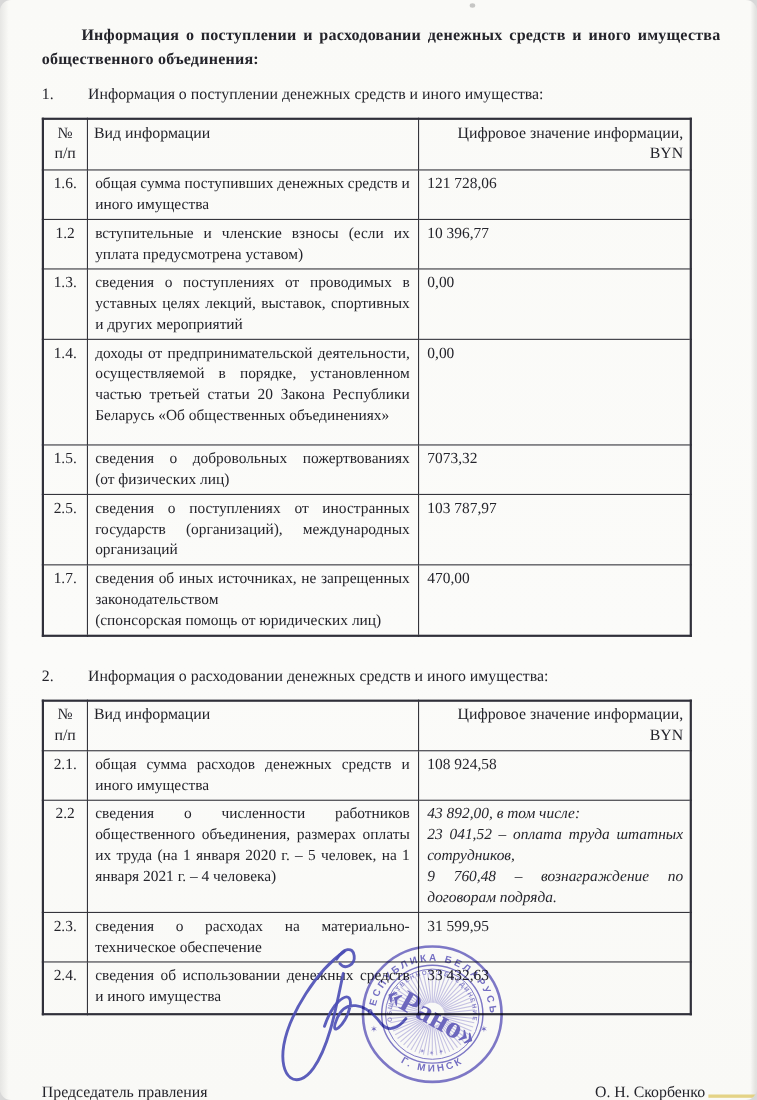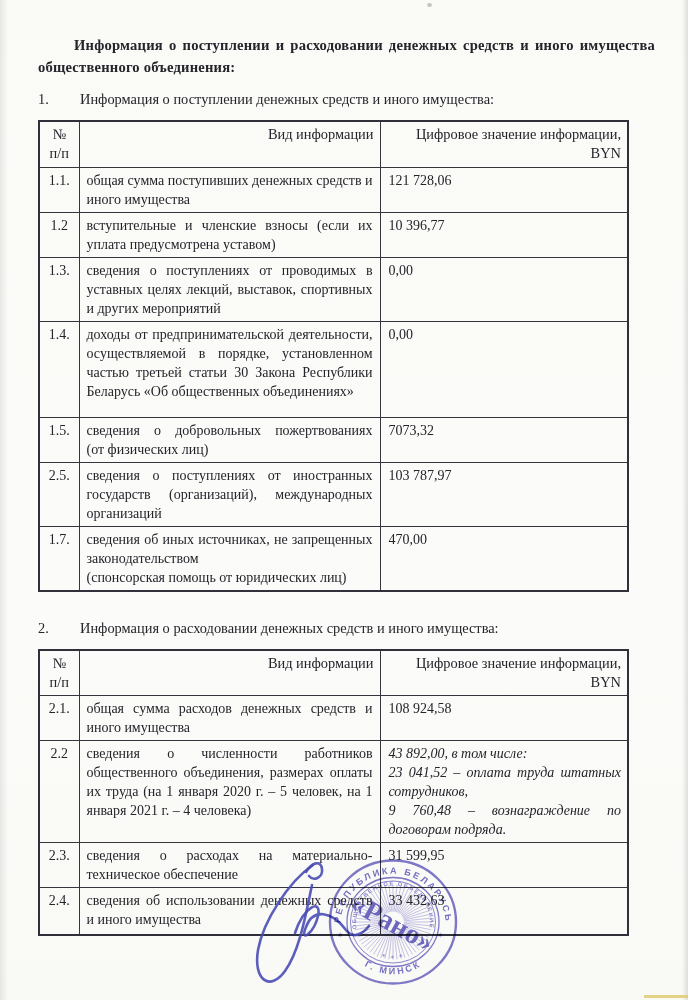--- a/index.html
+++ b/index.html
@@ -4,22 +4,23 @@
 <style>
   html,body{margin:0;padding:0;background:#d8d8d8;}
   .page{
     position:relative;
     width:688px;height:1000px;
     margin:0 auto;
     background:linear-gradient(180deg,#fafaf7 0%,#fbfbf9 60%,#f9f9f6 100%);
     font-family:"Liberation Serif","DejaVu Serif",serif;
     color:#24242b;
     box-sizing:border-box;
-    padding:32px 33px 0 38px;
+    padding:19px 33px 0 38px;
     overflow:hidden;
+    border-radius:10px;
   }
   
   .edge-left{position:absolute;left:0;top:0;bottom:0;width:8px;
     background:linear-gradient(to right,rgba(130,130,130,.16),rgba(130,130,130,0));pointer-events:none;}
   .edge-right{position:absolute;right:0;top:0;bottom:0;width:6px;
     background:linear-gradient(to left,rgba(110,110,110,.20),rgba(110,110,110,0));pointer-events:none;}
   .corner-line{position:absolute;right:0;bottom:2px;width:44px;height:3px;background:#dfc96a;opacity:.8;pointer-events:none;}
   .speck{position:absolute;left:427px;top:3px;width:5px;height:4px;background:rgba(120,120,120,.4);border-radius:50%;pointer-events:none;}
 
   .title{
@@ -34,21 +35,21 @@
   table.doc{
     border-collapse:collapse;table-layout:fixed;width:589px;
     font-size:14px;line-height:19px;
   }
   table.doc td,table.doc th{
     border:1.5px solid #35353c;vertical-align:top;font-weight:normal;
   }
   table.doc{border:2px solid #30303a;}
   th.c-num,td.c-num{text-align:center;padding:3px 1px 2px 1px;}
   td.c-kind{text-align:justify;padding:3px 7px 3px 7px;}
-  th.c-kind{text-align:right;padding:3px 6px;}
+  th.c-kind{text-align:left;padding:3px 6px;}
   td.c-val{padding:3px 6px 3px 8px;}
   th.c-val{text-align:right;padding:3px 6px;}
   th{font-size:14.4px;}
   .note{display:block;}
   .stretch{display:block;text-align:justify;text-align-last:justify;}
   .vl{text-align:justify;font-style:italic;}
   tr.h46{height:46px;} tr.h45{height:45px;} tr.h58{height:58px;} tr.h96{height:96px;}
   tr.h40{height:40px;} tr.h60{height:60px;} tr.h42{height:42px;} tr.h47{height:47px;}
 
   .footer{
@@ -98,37 +99,37 @@
         </th>
         <th class="c-kind">Вид информации</th>
         <th class="c-val">
           <div>Цифровое значение информации,</div>
             <div>BYN</div>
         </th>
       </tr>
     </thead>
     <tbody>
       <tr class="h45">
-        <td class="c-num">1.1.</td>
+        <td class="c-num">1.6.</td>
         <td class="c-kind"><span>общая сумма поступивших денежных средств и иного имущества</span></td>
         <td class="c-val">121 728,06</td>
       </tr>
       <tr class="h45">
         <td class="c-num">1.2</td>
         <td class="c-kind"><span>вступительные и членские взносы (если их уплата предусмотрена уставом)</span></td>
         <td class="c-val">10 396,77</td>
       </tr>
       <tr class="h58">
         <td class="c-num">1.3.</td>
         <td class="c-kind"><span>сведения о поступлениях от проводимых в уставных целях лекций, выставок, спортивных и других мероприятий</span></td>
         <td class="c-val">0,00</td>
       </tr>
       <tr class="h96">
         <td class="c-num">1.4.</td>
-        <td class="c-kind"><span>доходы от предпринимательской деятельности, осуществляемой в порядке, установленном частью третьей статьи 30 Закона Республики Беларусь «Об общественных объединениях»</span></td>
+        <td class="c-kind"><span>доходы от предпринимательской деятельности, осуществляемой в порядке, установленном частью третьей статьи 20 Закона Республики Беларусь «Об общественных объединениях»</span></td>
         <td class="c-val">0,00</td>
       </tr>
       <tr class="h40">
         <td class="c-num">1.5.</td>
         <td class="c-kind">
           <span class="stretch">сведения о добровольных пожертвованиях</span>
           <span class="note">(от физических лиц)</span>
         </td>
         <td class="c-val">7073,32</td>
       </tr>

